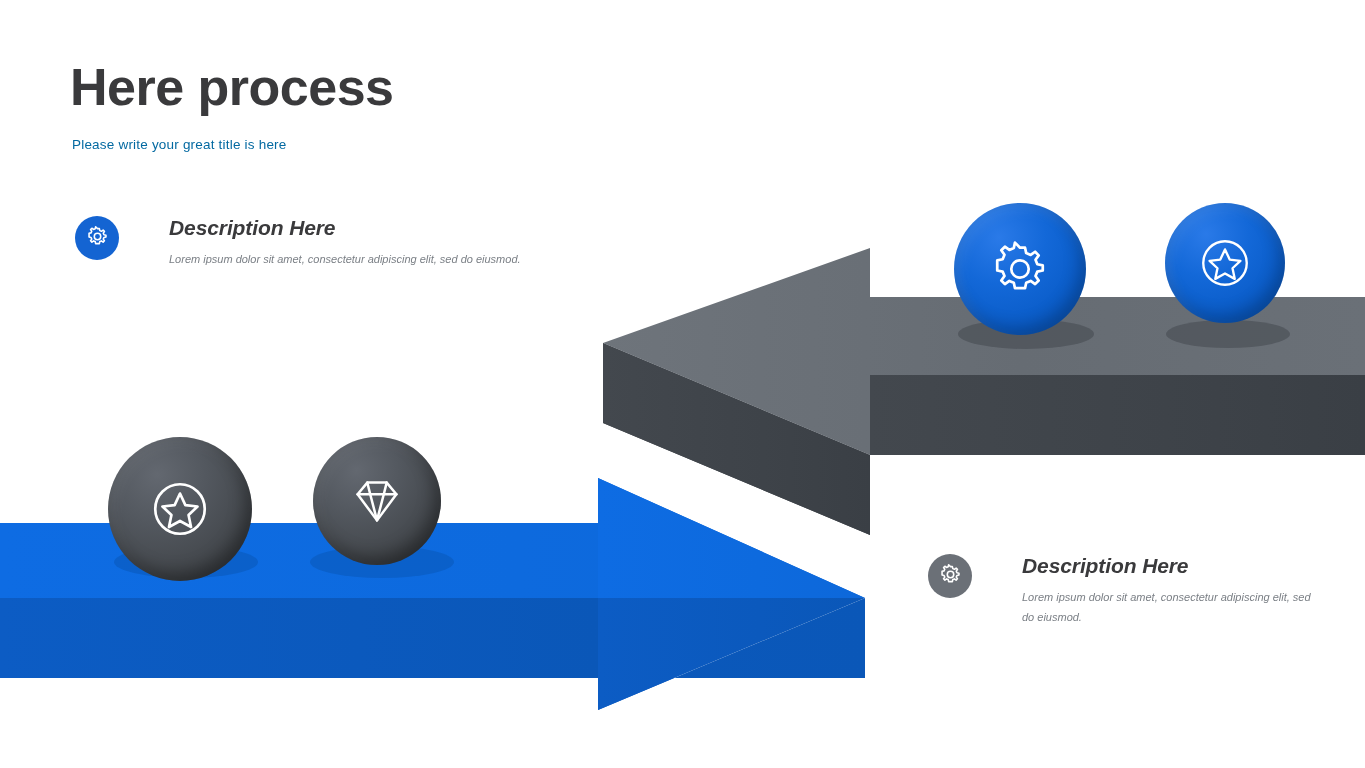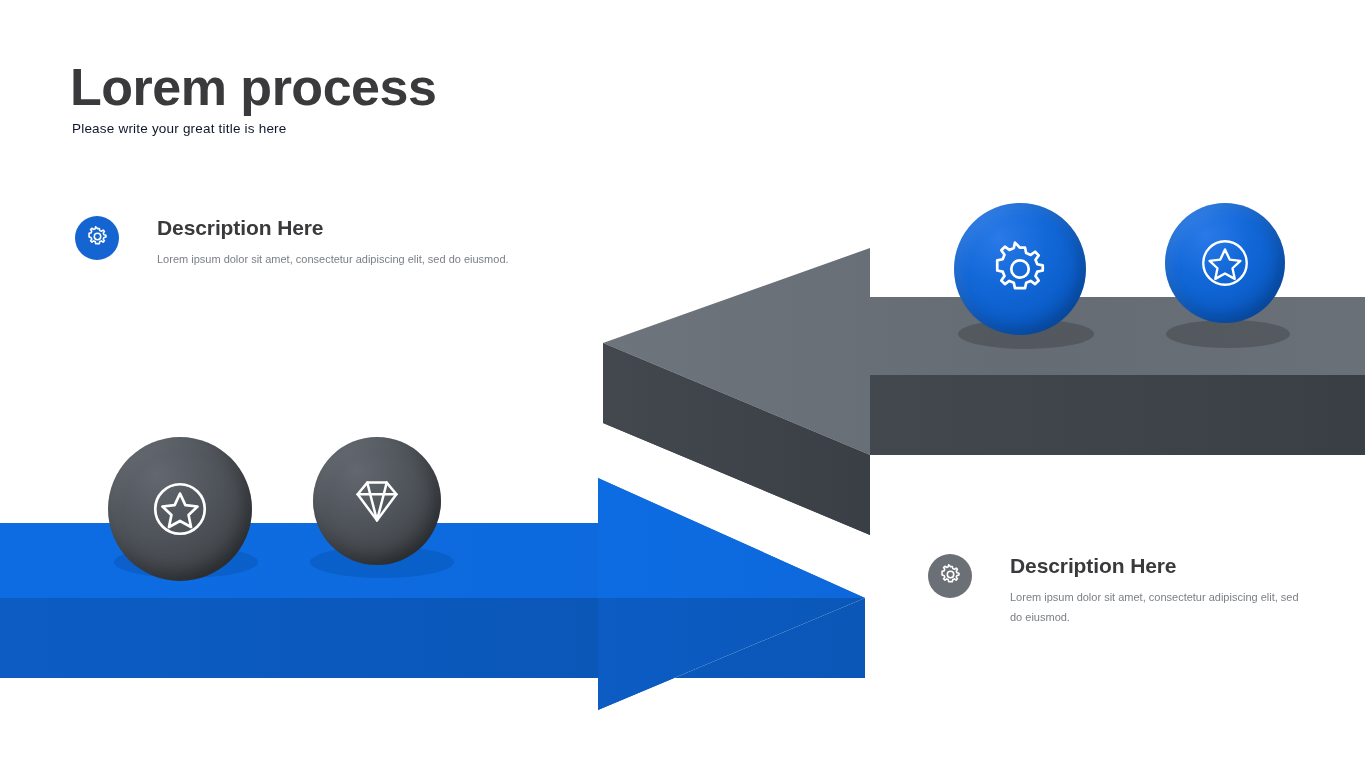--- a/index.html
+++ b/index.html
@@ -33,23 +33,23 @@
   #page-title {
     font-size: 52px;
     font-weight: bold;
     letter-spacing: -0.5px;
     color: #3a3a3c;
     line-height: 1.05;
     margin: 0;
     white-space: nowrap;
   }
   #page-subtitle {
-    margin: 6px 0 0 2px;
+    margin: 22px 0 0 2px;
     font-size: 13.5px;
-    color: #0f172a;
+    color: #0369a1;
     letter-spacing: 0.2px;
     font-weight: normal;
   }
 
   
   #arrows {
     position: absolute;
     left: 0; top: 0;
     width: 1365px;
     height: 768px;
@@ -90,22 +90,23 @@
     height: 44px;
     border-radius: 50%;
     display: flex;
     align-items: center;
     justify-content: center;
   }
   .badge-blue { background: #1464d2; }
   .badge-gray { background: #6b7077; }
   .desc-text {
     position: absolute;
-    left: 82px;
+    left: 94px;
     top: 0;
+    font-style: italic;
   }
   .desc-title {
     font-size: 21px;
     font-weight: bold;
     color: #3a3a3c;
     margin: 0 0 9px 0;
     letter-spacing: -0.1px;
     white-space: nowrap;
   }
   .desc-body {
@@ -119,21 +120,21 @@
   #desc-1 .desc-text { width: 360px; }
   #desc-2 { left: 928px; top: 554px; }
   #desc-2 .desc-text { width: 300px; }
 </style>
 </head>
 <body>
 
 <div id="slide">
 
   <div id="header">
-    <h1 id="page-title">Lorem process</h1>
+    <h1 id="page-title">Here process</h1>
     <div id="page-subtitle">Please write your great title is here</div>
   </div>
 
   <svg id="arrows" viewBox="0 0 1365 768" width="1365" height="768" xmlns="http://www.w3.org/2000/svg">
     <defs>
       <linearGradient id="grayTopGrad" x1="0" y1="0" x2="1" y2="0">
         <stop offset="0%" stop-color="#6e747b"></stop>
         <stop offset="55%" stop-color="#666c73"></stop>
         <stop offset="100%" stop-color="#6a7077"></stop>
       </linearGradient>

